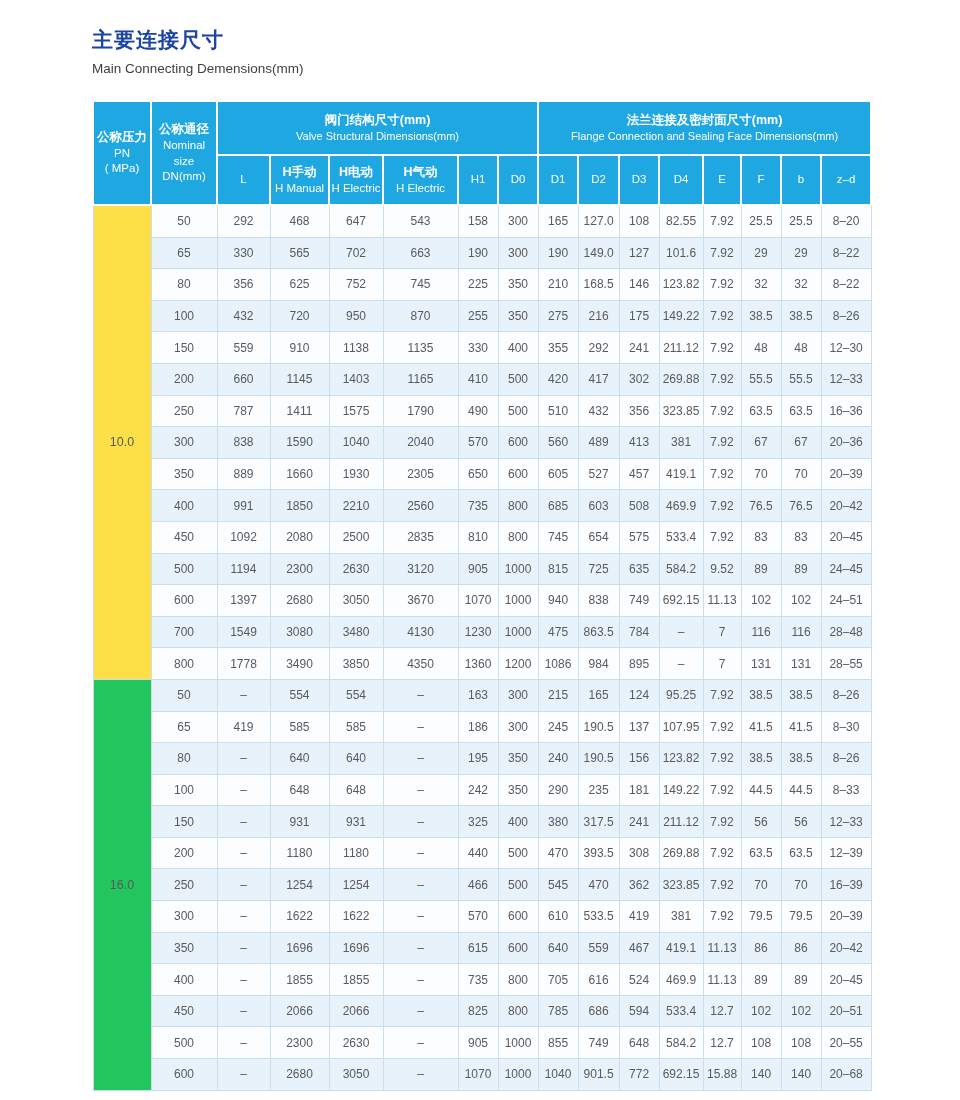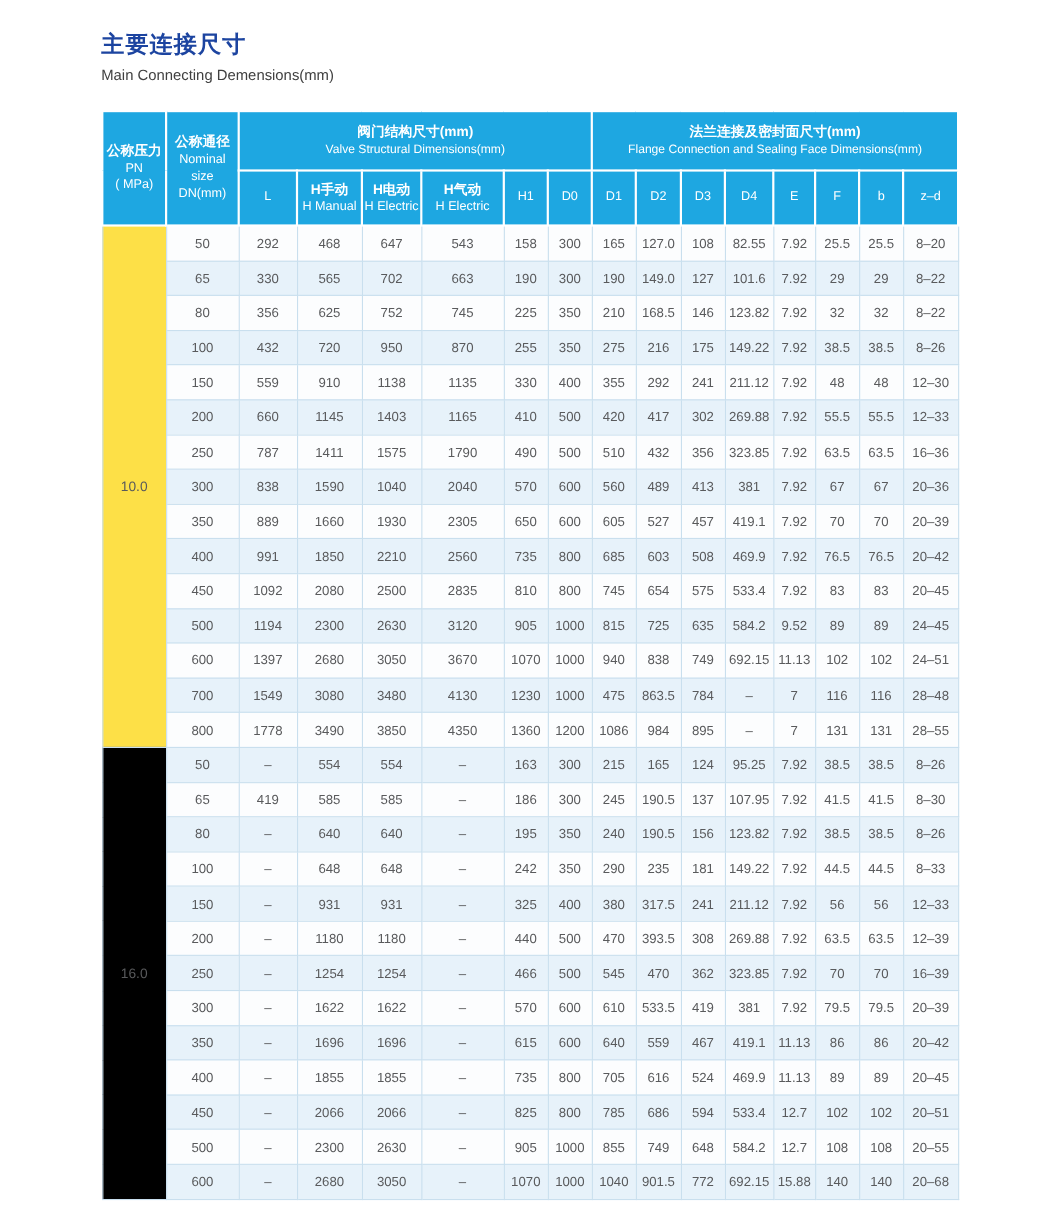--- a/index.html
+++ b/index.html
@@ -364,21 +364,21 @@
           <td>1086</td>
           <td>984</td>
           <td>895</td>
           <td>–</td>
           <td>7</td>
           <td>131</td>
           <td>131</td>
           <td>28–55</td>
         </tr>
         <tr class="alt">
-          <td class="pn-cell" rowspan="13" style="background: #000000;">16.0</td>
+          <td class="pn-cell" rowspan="13" style="background: #22c55e;">16.0</td>
           <td>50</td>
           <td>–</td>
           <td>554</td>
           <td>554</td>
           <td>–</td>
           <td>163</td>
           <td>300</td>
           <td>215</td>
           <td>165</td>
           <td>124</td>

